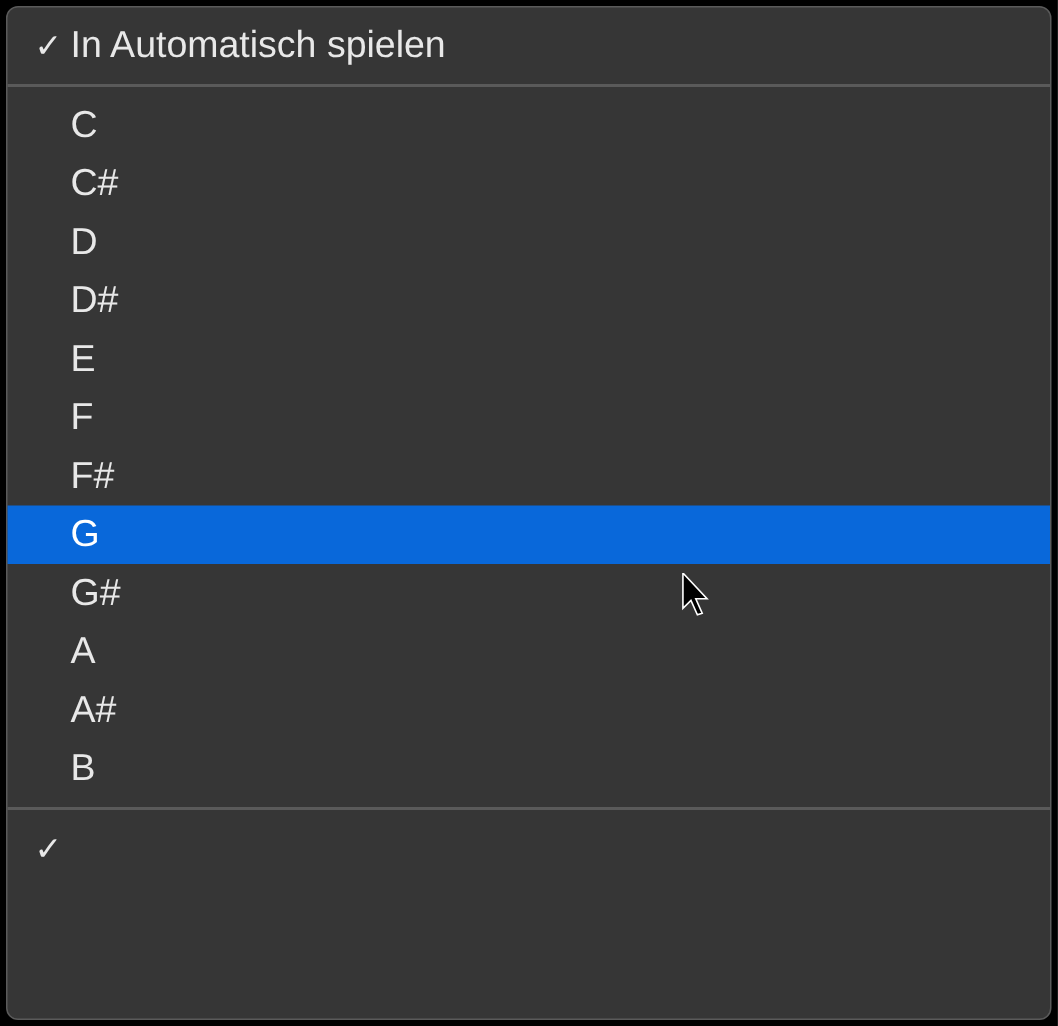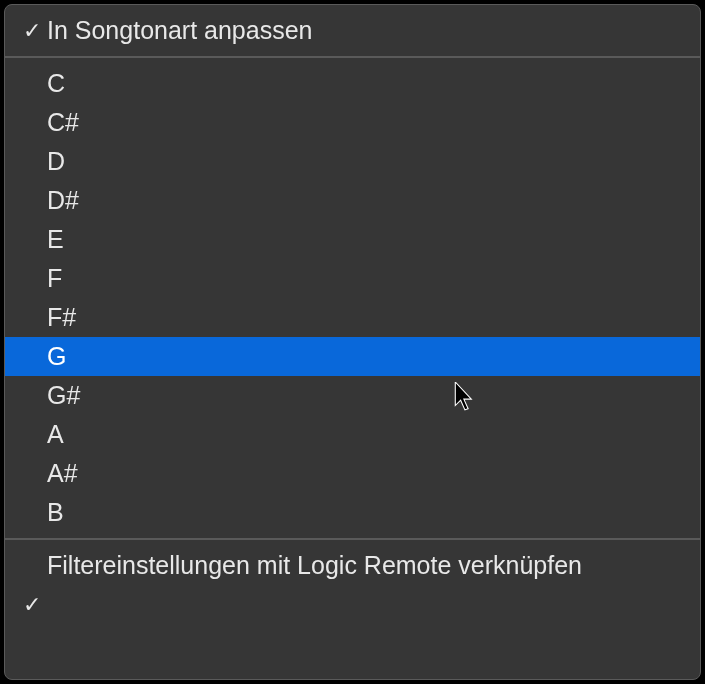--- a/index.html
+++ b/index.html
@@ -62,21 +62,21 @@
       z-index: 100;
     }
   </style>
 </head>
 <body>
 
 <div class="menu">
 
   <div class="menu-item">
     <span class="checkmark">✓</span>
-    <span class="label">In Songtonart anpassen</span>
+    <span class="label">In Automatisch spielen</span>
   </div>
 
   <div class="separator"></div>
 
   <div class="menu-item">
     <span class="checkmark"></span>
     <span class="label">C</span>
   </div>
   <div class="menu-item">
     <span class="checkmark"></span>
@@ -119,24 +119,20 @@
     <span class="label">A#</span>
   </div>
   <div class="menu-item">
     <span class="checkmark"></span>
     <span class="label">B</span>
   </div>
 
   <div class="separator"></div>
 
   <div class="menu-item">
-    <span class="checkmark"></span>
-    <span class="label">Filtereinstellungen mit Logic Remote verknüpfen</span>
-  </div>
-  <div class="menu-item">
     <span class="checkmark">✓</span>
   </div>
 
 </div>
 
 <svg class="cursor" viewBox="0 0 20 28">
   <path d="M 0 0 L 0 22 L 5 17 L 9 26 L 12 25 L 8 16 L 15 16 Z" fill="#000000" stroke="#ffffff" stroke-width="1"></path>
 </svg>
 
 </body></html>

